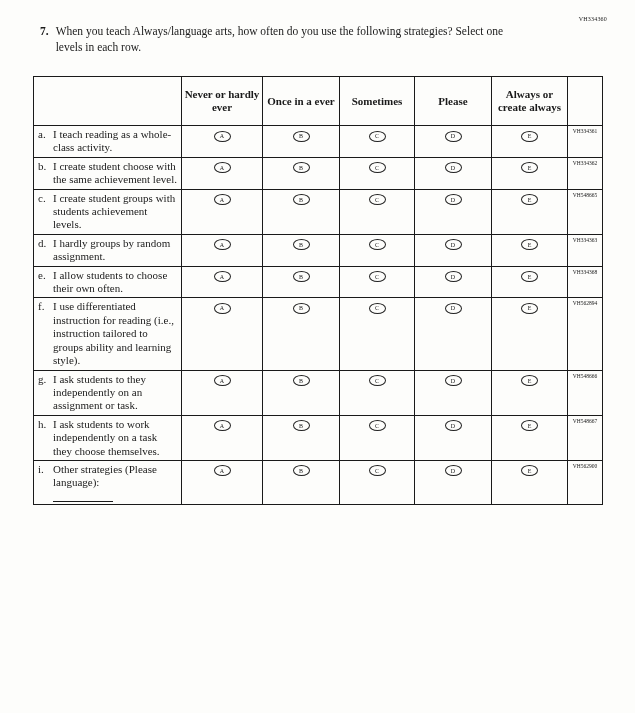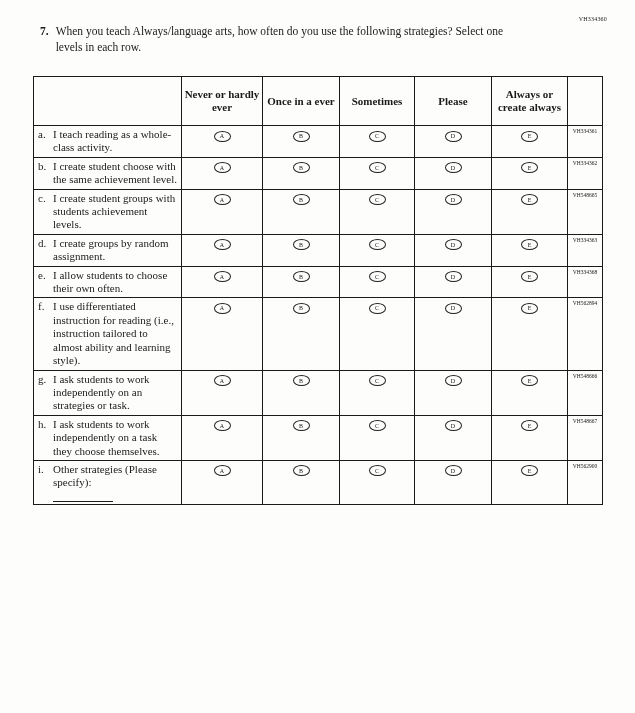--- a/index.html
+++ b/index.html
@@ -220,21 +220,21 @@
           </span></td>
         <td class="option-cell"><span class="oval">
             <span class="oval-letter">E</span>
           </span></td>
         <td class="code-cell">VH548665</td>
       </tr>
       <tr>
         <td class="label-cell">
           <div class="label-wrap">
             <span class="row-letter">d.</span>
-            <span class="row-label">I create groups by random assignment.</span>
+            <span class="row-label">I hardly groups by random assignment.</span>
           </div>
         </td>
         <td class="option-cell"><span class="oval">
             <span class="oval-letter">A</span>
           </span></td>
         <td class="option-cell"><span class="oval">
             <span class="oval-letter">B</span>
           </span></td>
         <td class="option-cell"><span class="oval">
             <span class="oval-letter">C</span>
@@ -268,21 +268,21 @@
           </span></td>
         <td class="option-cell"><span class="oval">
             <span class="oval-letter">E</span>
           </span></td>
         <td class="code-cell">VH334368</td>
       </tr>
       <tr>
         <td class="label-cell">
           <div class="label-wrap">
             <span class="row-letter">f.</span>
-            <span class="row-label">I use differentiated instruction for reading (i.e., instruction tailored to almost ability and learning style).</span>
+            <span class="row-label">I use differentiated instruction for reading (i.e., instruction tailored to groups ability and learning style).</span>
           </div>
         </td>
         <td class="option-cell"><span class="oval">
             <span class="oval-letter">A</span>
           </span></td>
         <td class="option-cell"><span class="oval">
             <span class="oval-letter">B</span>
           </span></td>
         <td class="option-cell"><span class="oval">
             <span class="oval-letter">C</span>
@@ -292,21 +292,21 @@
           </span></td>
         <td class="option-cell"><span class="oval">
             <span class="oval-letter">E</span>
           </span></td>
         <td class="code-cell">VH562894</td>
       </tr>
       <tr>
         <td class="label-cell">
           <div class="label-wrap">
             <span class="row-letter">g.</span>
-            <span class="row-label">I ask students to work independently on an strategies or task.</span>
+            <span class="row-label">I ask students to they independently on an assignment or task.</span>
           </div>
         </td>
         <td class="option-cell"><span class="oval">
             <span class="oval-letter">A</span>
           </span></td>
         <td class="option-cell"><span class="oval">
             <span class="oval-letter">B</span>
           </span></td>
         <td class="option-cell"><span class="oval">
             <span class="oval-letter">C</span>
@@ -340,21 +340,21 @@
           </span></td>
         <td class="option-cell"><span class="oval">
             <span class="oval-letter">E</span>
           </span></td>
         <td class="code-cell">VH548667</td>
       </tr>
       <tr>
         <td class="label-cell">
           <div class="label-wrap">
             <span class="row-letter">i.</span>
-            <span class="row-label">Other strategies (Please specify):</span>
+            <span class="row-label">Other strategies (Please language):</span>
           </div>
           <div class="blank-line"></div>
         </td>
         <td class="option-cell"><span class="oval">
             <span class="oval-letter">A</span>
           </span></td>
         <td class="option-cell"><span class="oval">
             <span class="oval-letter">B</span>
           </span></td>
         <td class="option-cell"><span class="oval">

